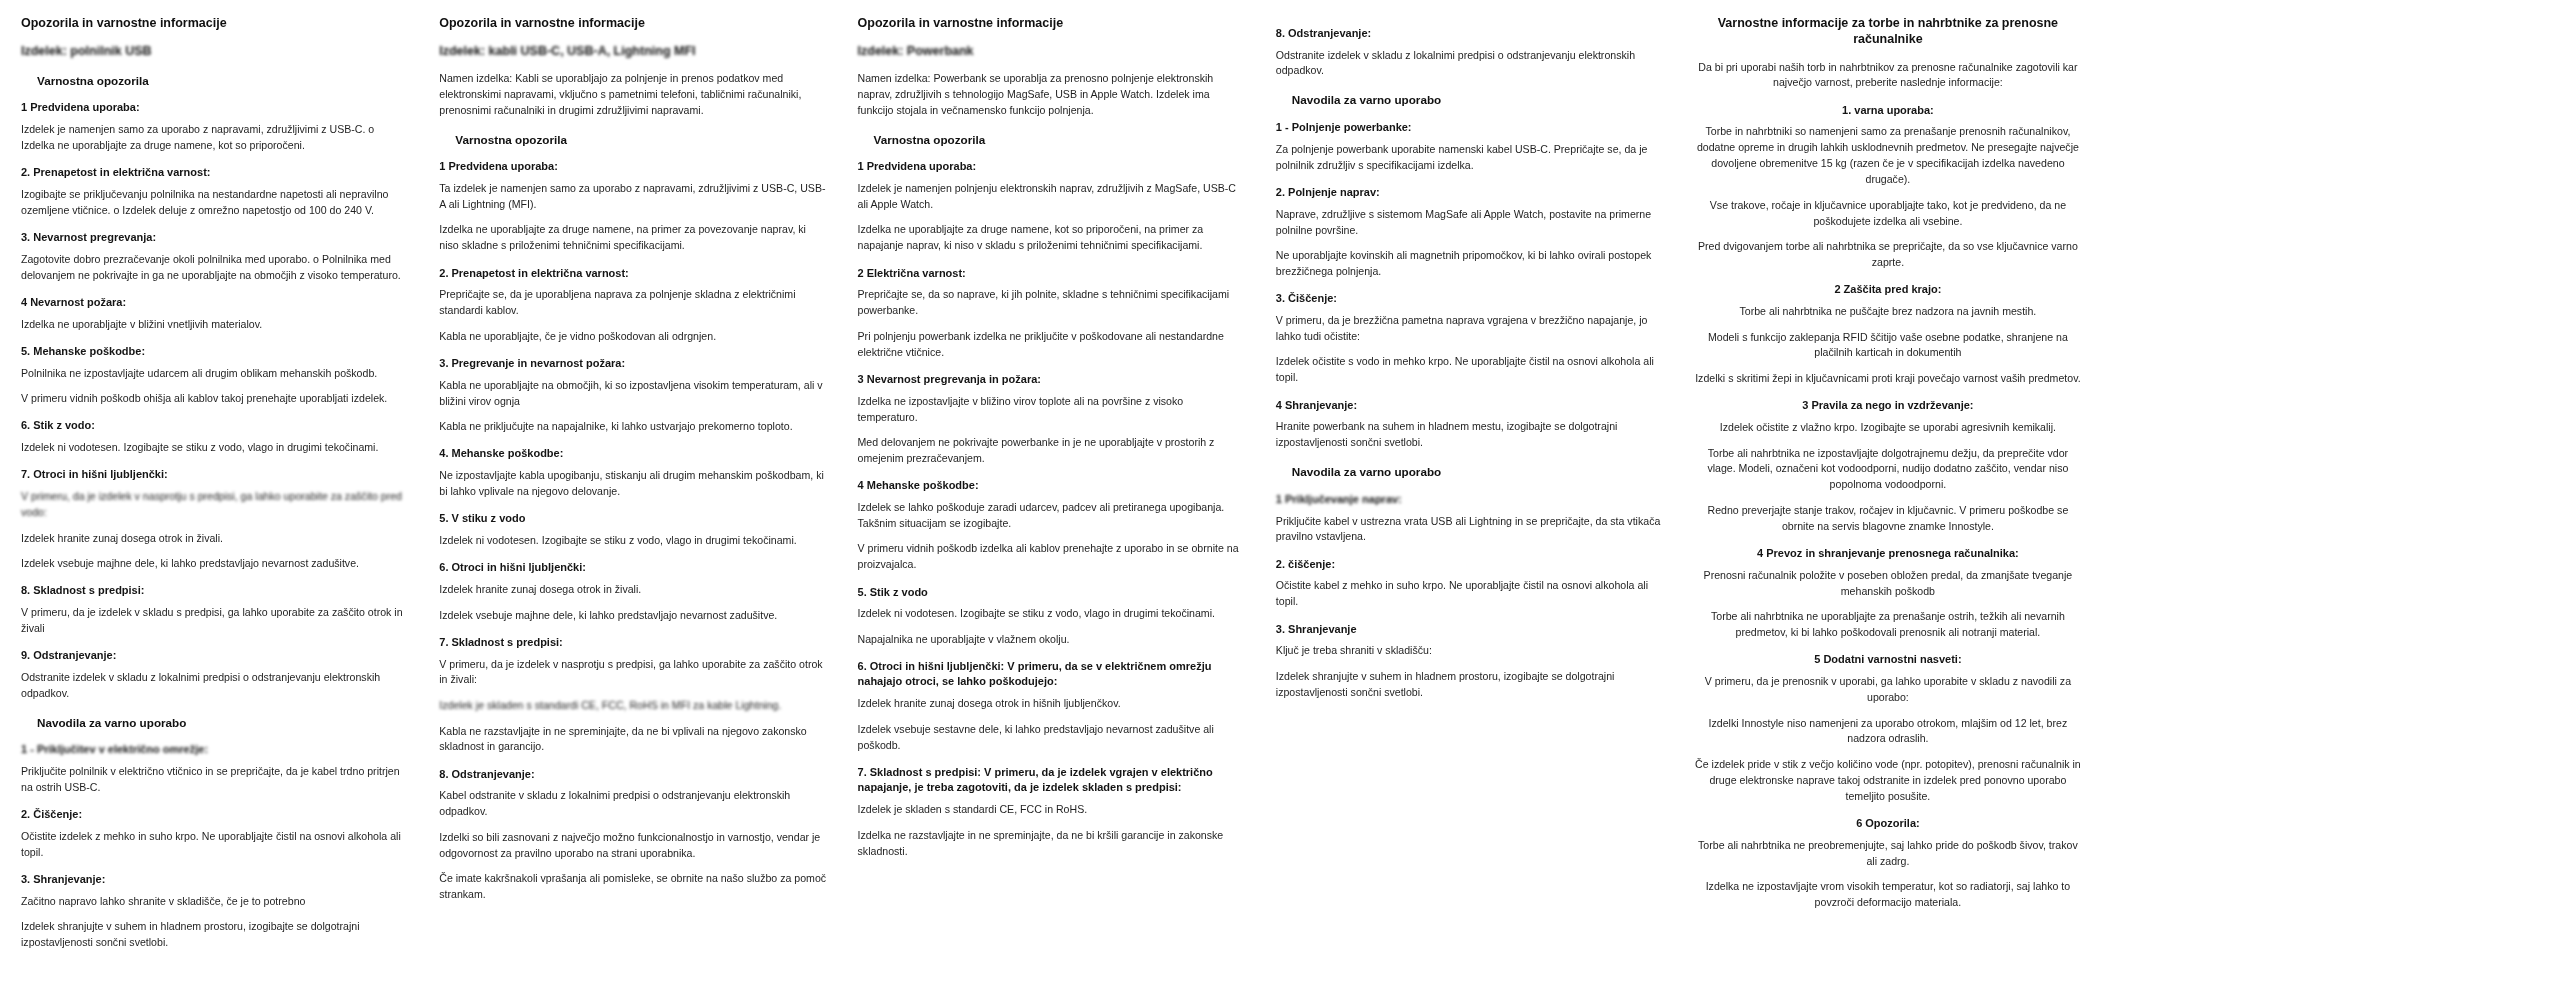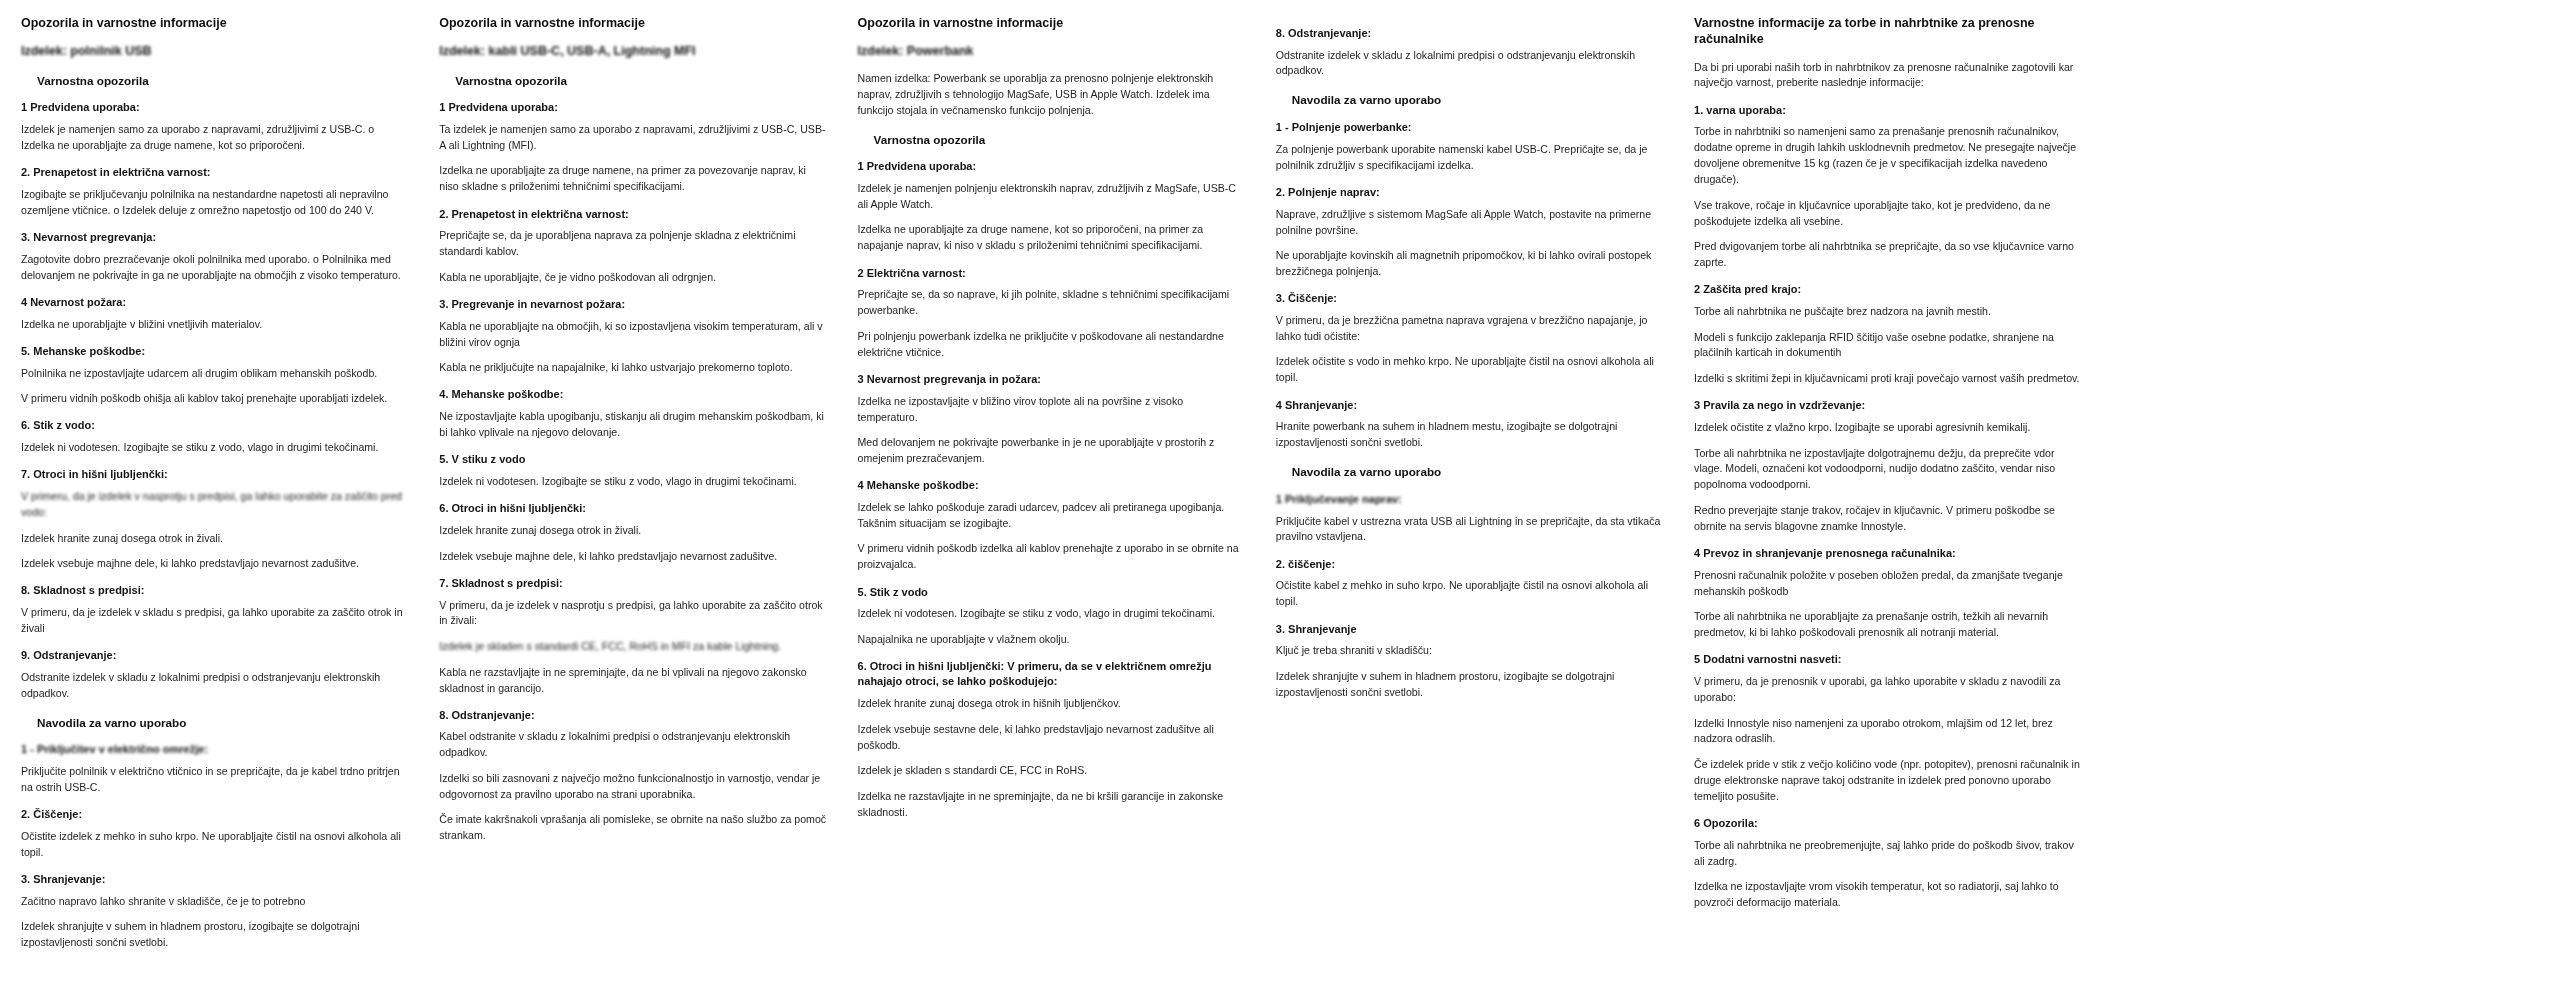--- a/index.html
+++ b/index.html
@@ -26,21 +26,21 @@
   .col {
     box-sizing: border-box;
     padding: 0 21px 0 9.7px;
     flex: 1 1 0;
     min-width: 0;
   }
   .col-1 { width: 515px; }
   .col-2 { width: 515px; }
   .col-3 { width: 515px; }
   .col-4 { width: 515px; }
-  .col-5 { width: 515px; }
+  .col-5 { width: 515px; text-align: center; }
 
   .doc-title {
     font-size: 12.5px;
     font-weight: bold;
     line-height: 1.35;
     margin: 0 0 11.3px 0;
     color: #111111;
   }
   .sec-head {
     font-size: 11.7px;
@@ -101,20 +101,21 @@
       <p class="body">Priključite polnilnik v električno vtičnico in se prepričajte, da je kabel trdno pritrjen na ostrih USB-C.</p>
       <div class="sub-head">2. Čiščenje:</div>
       <p class="body">Očistite izdelek z mehko in suho krpo. Ne uporabljajte čistil na osnovi alkohola ali topil.</p>
       <div class="sub-head">3. Shranjevanje:</div>
       <p class="body">Začitno napravo lahko shranite v skladišče, če je to potrebno</p>
       <p class="body">Izdelek shranjujte v suhem in hladnem prostoru, izogibajte se dolgotrajni izpostavljenosti sončni svetlobi.</p>
     </div>
   <div class="col col-2">
       <div class="doc-title">Opozorila in varnostne informacije</div>
       <div class="doc-title"><span class="blurred">Izdelek: kabli USB-C, USB-A, Lightning MFI</span></div>
+      <p class="body">Namen izdelka: Kabli se uporabljajo za polnjenje in prenos podatkov med elektronskimi napravami, vključno s pametnimi telefoni, tabličnimi računalniki, prenosnimi računalniki in drugimi združljivimi napravami.</p>
       <div class="sec-head">Varnostna opozorila</div>
       <div class="sub-head">1 Predvidena uporaba:</div>
       <p class="body">Ta izdelek je namenjen samo za uporabo z napravami, združljivimi z USB-C, USB-A ali Lightning (MFI).</p>
       <p class="body">Izdelka ne uporabljajte za druge namene, na primer za povezovanje naprav, ki niso skladne s priloženimi tehničnimi specifikacijami.</p>
       <div class="sub-head">2. Prenapetost in električna varnost:</div>
       <p class="body">Prepričajte se, da je uporabljena naprava za polnjenje skladna z električnimi standardi kablov.</p>
       <p class="body">Kabla ne uporabljajte, če je vidno poškodovan ali odrgnjen.</p>
       <div class="sub-head">3. Pregrevanje in nevarnost požara:</div>
       <p class="body">Kabla ne uporabljajte na območjih, ki so izpostavljena visokim temperaturam, ali v bližini virov ognja</p>
       <p class="body">Kabla ne priključujte na napajalnike, ki lahko ustvarjajo prekomerno toploto.</p>
@@ -150,20 +151,21 @@
       <p class="body">Med delovanjem ne pokrivajte powerbanke in je ne uporabljajte v prostorih z omejenim prezračevanjem.</p>
       <div class="sub-head">4 Mehanske poškodbe:</div>
       <p class="body">Izdelek se lahko poškoduje zaradi udarcev, padcev ali pretiranega upogibanja. Takšnim situacijam se izogibajte.</p>
       <p class="body">V primeru vidnih poškodb izdelka ali kablov prenehajte z uporabo in se obrnite na proizvajalca.</p>
       <div class="sub-head">5. Stik z vodo</div>
       <p class="body">Izdelek ni vodotesen. Izogibajte se stiku z vodo, vlago in drugimi tekočinami.</p>
       <p class="body">Napajalnika ne uporabljajte v vlažnem okolju.</p>
       <div class="sub-head">6. Otroci in hišni ljubljenčki: V primeru, da se v električnem omrežju nahajajo otroci, se lahko poškodujejo:</div>
       <p class="body">Izdelek hranite zunaj dosega otrok in hišnih ljubljenčkov.</p>
       <p class="body">Izdelek vsebuje sestavne dele, ki lahko predstavljajo nevarnost zadušitve ali poškodb.</p>
+      <div class="sub-head">7. Skladnost s predpisi: V primeru, da je izdelek vgrajen v električno napajanje, je treba zagotoviti, da je izdelek skladen s predpisi:</div>
       <p class="body">Izdelek je skladen s standardi CE, FCC in RoHS.</p>
       <p class="body">Izdelka ne razstavljajte in ne spreminjajte, da ne bi kršili garancije in zakonske skladnosti.</p>
     </div>
   <div class="col col-4">
       <div class="sub-head">8. Odstranjevanje:</div>
       <p class="body">Odstranite izdelek v skladu z lokalnimi predpisi o odstranjevanju elektronskih odpadkov.</p>
       <div class="sec-head">Navodila za varno uporabo</div>
       <div class="sub-head">1 - Polnjenje powerbanke:</div>
       <p class="body">Za polnjenje powerbank uporabite namenski kabel USB-C. Prepričajte se, da je polnilnik združljiv s specifikacijami izdelka.</p>
       <div class="sub-head">2. Polnjenje naprav:</div>

